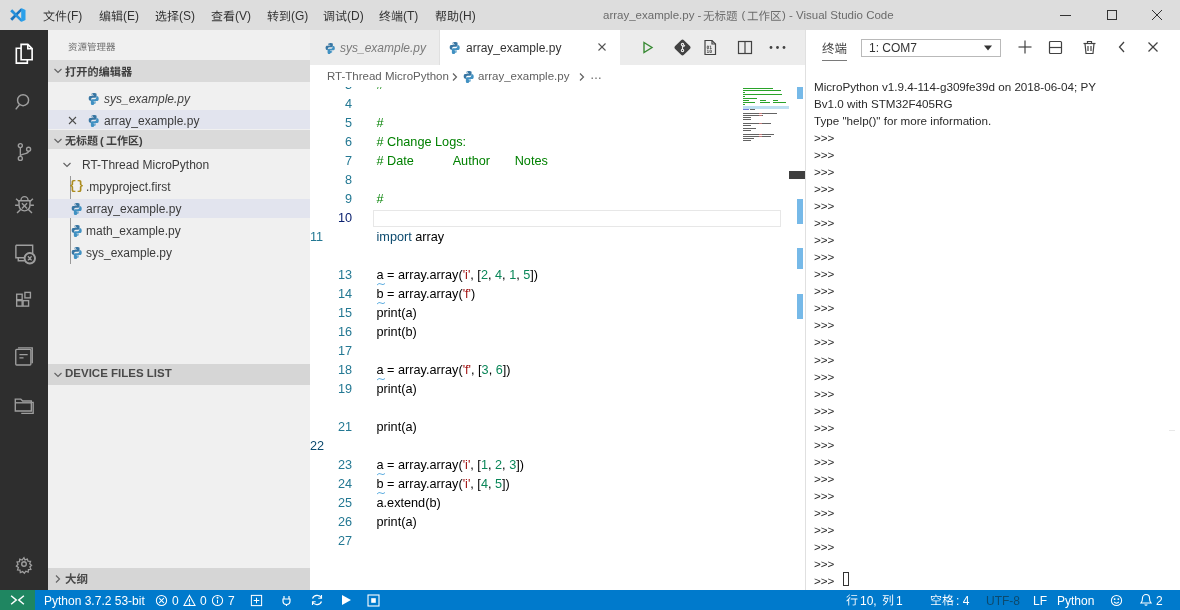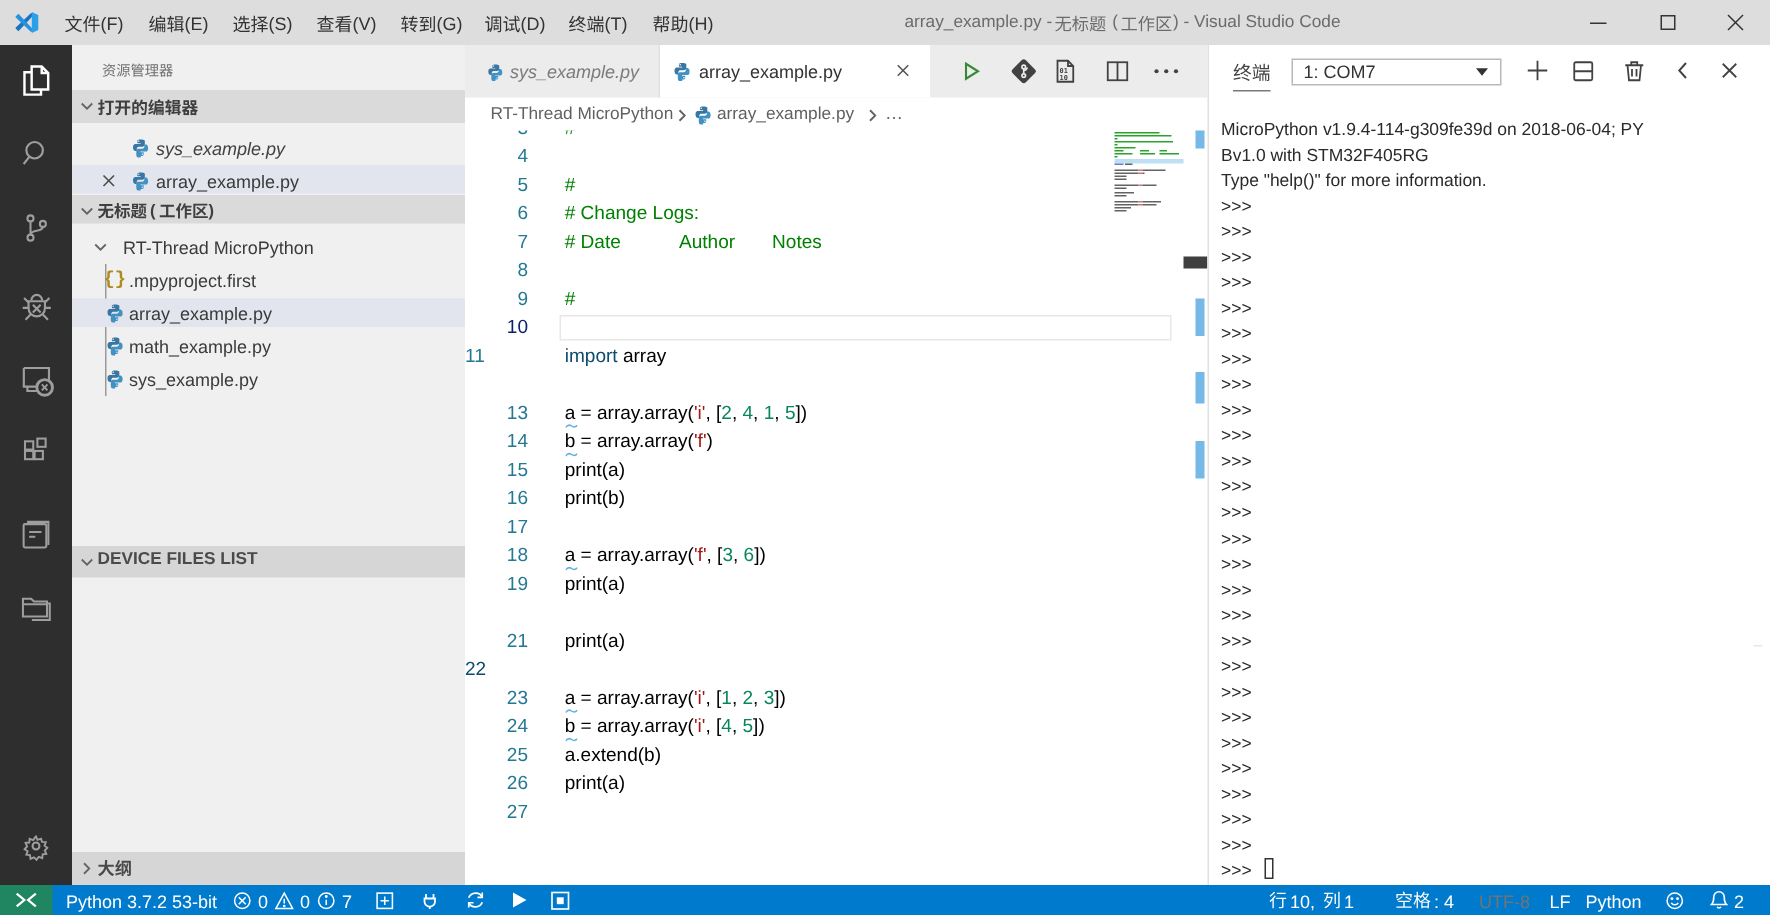--- a/index.html
+++ b/index.html
@@ -446,21 +446,21 @@
 <div class="abs" style="left:860px;top:594px;font-size:12px;color:#fff">10,</div>
 <svg style="position:absolute;left:882px;top:594px" width="12" height="12" viewBox="0 0 12 12" fill="#fff">
     <path transform="translate(0,0) scale(12)" d="M0.642 0.156V0.716H0.716V0.156ZM0.848 0.045V0.863C0.848 0.879 0.842 0.884 0.826 0.884C0.81 0.885 0.758 0.885 0.703 0.883C0.713 0.904 0.725 0.936 0.728 0.956C0.805 0.956 0.853 0.954 0.882 0.943C0.912 0.931 0.924 0.909 0.924 0.862V0.045ZM0.181 0.578C0.232 0.613 0.294 0.662 0.333 0.699C0.265 0.795 0.178 0.863 0.079 0.902C0.095 0.917 0.115 0.946 0.124 0.965C0.336 0.87 0.491 0.675 0.541 0.328L0.495 0.314L0.482 0.317H0.257C0.273 0.269 0.287 0.218 0.299 0.166H0.571V0.094H0.061V0.166H0.224C0.189 0.319 0.133 0.461 0.053 0.554C0.07 0.565 0.099 0.59 0.111 0.604C0.158 0.545 0.198 0.471 0.232 0.386H0.459C0.44 0.48 0.411 0.563 0.373 0.633C0.334 0.599 0.273 0.554 0.224 0.523Z"></path>
   </svg>
 <div class="abs" style="left:896px;top:594px;font-size:12px;color:#fff">1</div>
 <svg style="position:absolute;left:930px;top:594px" width="24" height="12" viewBox="0 0 24 12" fill="#fff">
     <path transform="translate(0,0) scale(12)" d="M0.564 0.343C0.666 0.396 0.802 0.475 0.869 0.523L0.919 0.465C0.848 0.418 0.71 0.343 0.611 0.293ZM0.384 0.29C0.307 0.357 0.203 0.425 0.085 0.467L0.129 0.532C0.246 0.482 0.356 0.406 0.436 0.336ZM0.077 0.858V0.926H0.927V0.858H0.538V0.605H0.825V0.537H0.182V0.605H0.459V0.858ZM0.424 0.056C0.44 0.088 0.459 0.128 0.473 0.162H0.076V0.388H0.15V0.231H0.849V0.363H0.926V0.162H0.565C0.55 0.125 0.524 0.073 0.502 0.034Z"></path>
     <path transform="translate(12,0) scale(12)" d="M0.575 0.213H0.794C0.764 0.276 0.723 0.334 0.675 0.384C0.627 0.335 0.59 0.283 0.563 0.232ZM0.202 0.04V0.254H0.052V0.325H0.193C0.162 0.463 0.095 0.62 0.028 0.705C0.041 0.722 0.06 0.751 0.067 0.771C0.117 0.705 0.165 0.596 0.202 0.483V0.959H0.273V0.455C0.304 0.499 0.339 0.553 0.355 0.581L0.4 0.524C0.382 0.498 0.3 0.399 0.273 0.369V0.325H0.387L0.363 0.345C0.38 0.357 0.409 0.383 0.422 0.396C0.456 0.366 0.49 0.33 0.521 0.29C0.548 0.337 0.583 0.385 0.626 0.43C0.541 0.503 0.441 0.557 0.341 0.589C0.356 0.604 0.375 0.632 0.384 0.65C0.41 0.64 0.436 0.63 0.462 0.618V0.961H0.532V0.917H0.811V0.957H0.884V0.61L0.93 0.628C0.941 0.609 0.962 0.58 0.977 0.565C0.878 0.535 0.794 0.488 0.726 0.431C0.796 0.358 0.853 0.27 0.889 0.167L0.842 0.145L0.828 0.148H0.612C0.628 0.119 0.642 0.089 0.654 0.058L0.582 0.039C0.543 0.141 0.478 0.239 0.403 0.31V0.254H0.273V0.04ZM0.532 0.851V0.658H0.811V0.851ZM0.511 0.593C0.57 0.562 0.625 0.524 0.676 0.479C0.725 0.522 0.782 0.561 0.847 0.593Z"></path>
   </svg>
 <div class="abs" style="left:956px;top:594px;font-size:12px;color:#fff">: 4</div>
-<div class="abs" style="left:986px;top:594px;font-size:12px;color:#737373">UTF-8</div>
+<div class="abs" style="left:986px;top:594px;font-size:12px;color:#0c4a6e">UTF-8</div>
 <div class="abs" style="left:1033px;top:594px;font-size:12px;color:#fff">LF</div>
 <div class="abs" style="left:1057px;top:594px;font-size:12px;color:#fff">Python</div>
 <svg class="abs" style="left:1110px;top:593.5px" width="13" height="13" viewBox="0 0 14 14" fill="none" stroke="#fff" stroke-width="1.1">
     <circle cx="7" cy="7" r="5.5"></circle>
     <circle cx="5" cy="5.5" r="0.5" fill="#fff"></circle>
     <circle cx="9" cy="5.5" r="0.5" fill="#fff"></circle>
     <path d="M4.5 8.5 A3 3 0 0 0 9.5 8.5"></path>
   </svg>
 <svg class="abs" style="left:1140px;top:593px" width="12" height="14" viewBox="0 0 12 14" fill="none" stroke="#fff" stroke-width="1.1">
 <path d="M6 1.5 A3.5 3.5 0 0 1 9.5 5 C9.5 8 10.5 9.5 11 10 H1 C1.5 9.5 2.5 8 2.5 5 A3.5 3.5 0 0 1 6 1.5 Z"></path>

